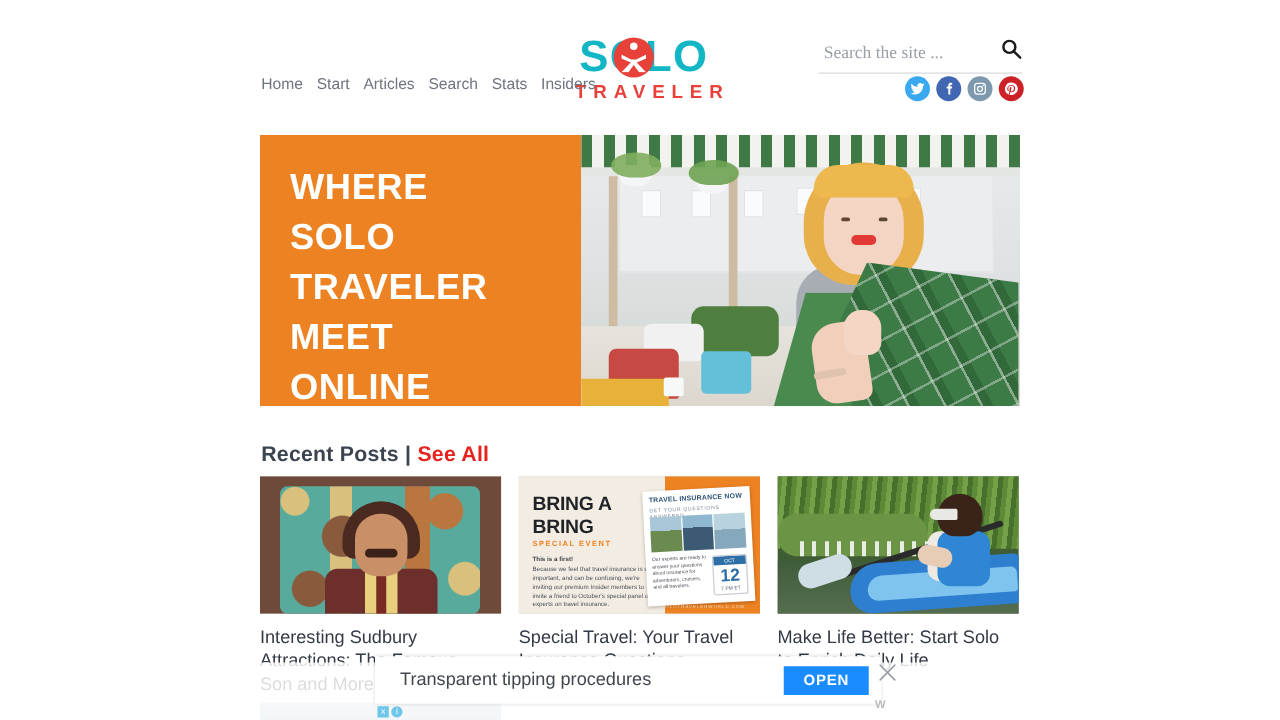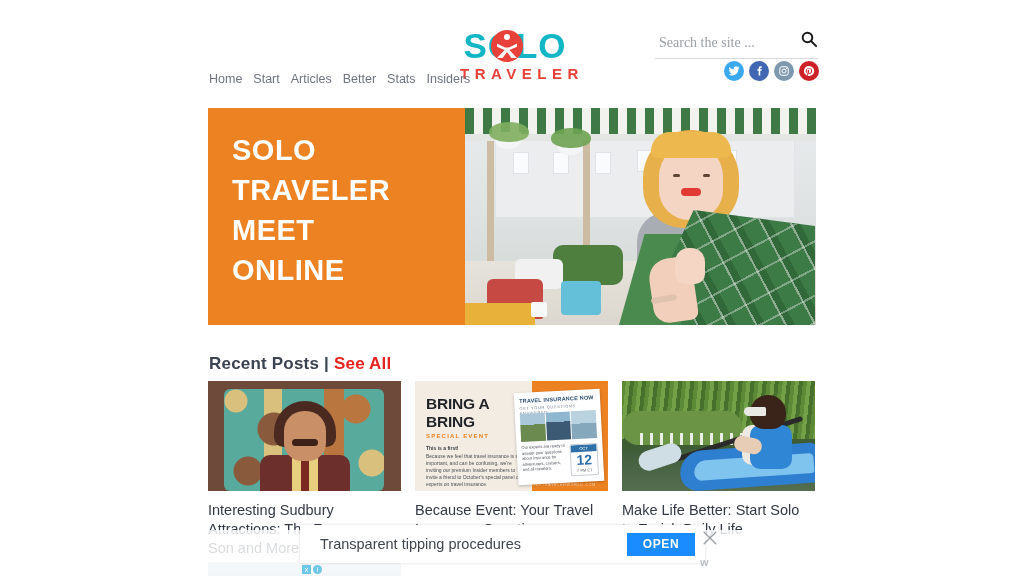--- a/index.html
+++ b/index.html
@@ -34,21 +34,21 @@
   .logo-mark:after {
     content: ""; position: absolute; left: 6px; top: 12px;
     width: 20px; height: 16px; background: #fff;
     clip-path: polygon(0% 10%, 40% 35%, 60% 35%, 100% 10%, 100% 30%, 62% 50%, 100% 100%, 72% 100%, 50% 62%, 28% 100%, 0% 100%, 38% 50%, 0% 30%);
   }
   .logo-bottom {
     font-size: 15px; font-weight: bold; color: #E8413A;
     letter-spacing: 5.5px; margin-top: 1px; text-indent: 5px;
   }
 
-  .nav { position: absolute; left: 209px; top: 72px; display: flex; gap: 11px; text-align: right; }
+  .nav { position: absolute; left: 209px; top: 60px; display: flex; gap: 11px; text-align: right; }
   .nav a {
     font-size: 12.5px; color: #6f7480; text-decoration: none; line-height: 15px;
   }
 
   .searchbox { position: absolute; left: 655px; top: 33px; width: 163px; }
   .searchbox input {
     width: 145px; border: none; outline: none;
     font-family: Liberation Serif, serif;
     font-size: 14px; color: #8a8f99; background: transparent;
     padding: 0 0 7px 4px;
@@ -301,21 +301,21 @@
         <span class="logo-solo">SOLO</span>
         <span class="logo-mark"></span>
       </div>
       <div class="logo-bottom">TRAVELER</div>
     </div>
 
     <nav class="nav">
       <a href="#">Home</a>
       <a href="#">Start</a>
       <a href="#">Articles</a>
-      <a href="#">Better</a>
+      <a href="#">Search</a>
       <a href="#">Stats</a>
       <a href="#">Insiders</a>
     </nav>
 
     <div class="searchbox">
       <input type="text" placeholder="Search the site ..." style="">
       <div class="search-underline"></div>
       <div class="search-icon">
         <svg viewBox="0 0 24 24" width="18" height="18" fill="none" stroke="#1a1a1a" stroke-width="2.6">
           <circle cx="10" cy="10" r="6.4"></circle>
@@ -346,20 +346,21 @@
         <svg viewBox="0 0 24 24" width="12" height="12" fill="#fff">
             <path d="M12 2a10 10 0 0 0-3.6 19.3c-.1-.8-.2-2 0-2.9l1.2-5.1s-.3-.6-.3-1.5c0-1.4.8-2.5 1.8-2.5.9 0 1.3.7 1.3 1.5 0 .9-.6 2.2-.9 3.5-.3 1 .5 1.9 1.6 1.9 1.9 0 3.2-2.4 3.2-5.3 0-2.2-1.5-3.8-4.1-3.8A4.7 4.7 0 0 0 7.3 12c0 .9.3 1.5.7 2 .1.2.2.3.1.5l-.2.8c-.1.3-.2.4-.5.2-1.3-.5-1.9-2-1.9-3.6 0-2.7 2.3-6 6.8-6 3.6 0 6 2.6 6 5.4 0 3.7-2.1 6.4-5.1 6.4-1 0-2-.6-2.3-1.2l-.6 2.5c-.2.8-.8 1.8-1.2 2.4A10 10 0 1 0 12 2z"></path>
           </svg>
       </span>
     </div>
   </div>
 
   <div class="hero">
     <div class="hero-left">
       <div class="hero-title">
+        <div>WHERE</div>
         <div>SOLO</div>
         <div>TRAVELER</div>
         <div>MEET</div>
         <div>ONLINE</div>
       </div>
     </div>
     <div class="hero-right">
       <div class="ph-sky"></div>
       <div class="ph-building"></div>
       <div class="ph-win" style="left:48px; top:44px;"></div>
@@ -451,21 +452,21 @@
           <div class="f-card-b">Our experts are ready to answer your questions about insurance for adventurers, cruisers, and all travelers.</div>
           <div class="f-cal">
             <div class="f-cal-top">OCT</div>
             <div class="f-cal-num">12</div>
             <div class="f-cal-bot">7 PM ET</div>
           </div>
         </div>
         <div class="f-foot">SOLOTRAVELERWORLD.COM</div>
       </div>
       <div class="card-title">
-        <div>Because Event: Your Travel</div>
+        <div>Special Travel: Your Travel</div>
         <div>Insurance Questions</div>
       </div>
     </div>
 
     <div class="card">
       <div class="card-thumb">
         <div class="k-water"></div>
         <div class="k-grass"></div>
         <div class="k-bush"></div>
         <div class="k-flowers"></div>

